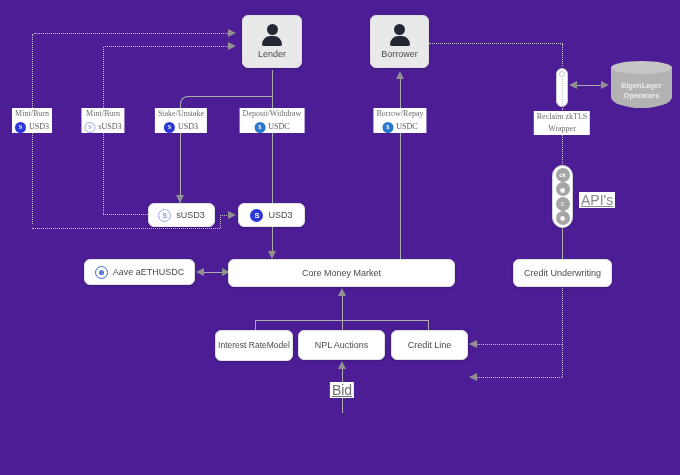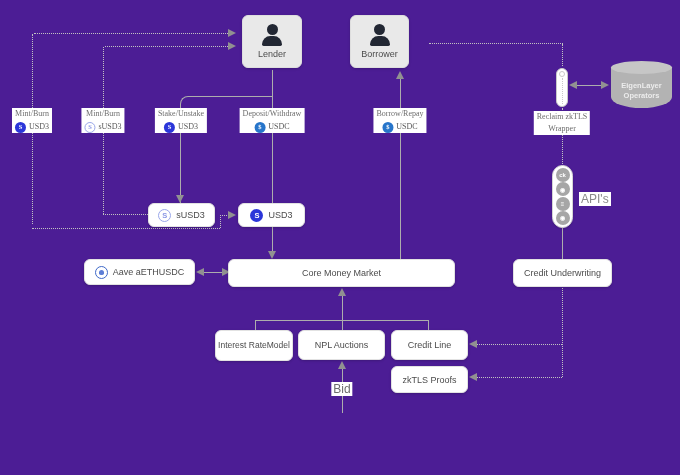--- a/index.html
+++ b/index.html
@@ -27,21 +27,21 @@
   .coin.susd3{background:#fff;border:1px solid #9aa7ea;color:#8a97e6;}
 
   .aave-icon{width:13px;height:13px;border:1.5px solid #3f69c8;border-radius:50%;box-sizing:border-box;
              display:flex;align-items:center;justify-content:center;flex:none;}
   .aave-ghost{width:5px;height:5px;background:#5d7ed6;border-radius:50% 50% 35% 35%;}
 
   
   .flow-label{position:absolute;transform:translateX(-50%);text-align:center;z-index:5;background:#fff;
               padding:0 3px;font-size:8px;color:#6e6e6e;line-height:1.5;font-family:Liberation Serif, serif;}
   .token-row{display:flex;align-items:center;justify-content:center;gap:3px;color:#595959;margin-top:1px;}
-  .small-note{position:absolute;z-index:5;background:#fff;font-size:12px;color:#8a8a8a;padding:0 2px;}
+  .small-note{position:absolute;z-index:5;background:#fff;font-size:14px;color:#8a8a8a;padding:0 2px;text-decoration:underline;}
 
   
   .ln{position:absolute;background:#adadad;z-index:1;}
   .dh{position:absolute;border-top:1px dotted #c2c2c2;height:0;z-index:1;}
   .dv{position:absolute;border-left:1px dotted #c2c2c2;width:0;z-index:1;}
   .corner{position:absolute;border-top:1px solid #adadad;border-left:1px solid #adadad;
           border-top-left-radius:8px;z-index:1;}
   .arr{position:absolute;width:0;height:0;z-index:2;border:solid transparent;}
   .arr.r{border-width:4.5px 0 4.5px 8px;border-left-color:#919191;}
   .arr.l{border-width:4.5px 8px 4.5px 0;border-right-color:#919191;}
@@ -117,21 +117,21 @@
   <div class="dh" style="left:477px;top:377px;width:85px;"></div>
   <div class="arr l" style="left:469px;top:373px;"></div>
 
   <div class="node gray actor" style="left:242px;top:15px;width:60px;height:53px;">
     <div class="person-icon">
       <div class="person-head"></div>
         <div class="person-body"></div>
     </div>
     <span>Lender</span>
   </div>
-  <div class="node gray actor" style="left:350px;top:15px;width:59px;height:53px;">
+  <div class="node gray actor" style="left:370px;top:15px;width:59px;height:53px;">
     <div class="person-icon">
       <div class="person-head"></div>
         <div class="person-body"></div>
     </div>
     <span>Borrower</span>
   </div>
 
   <div class="cyl" style="left:611px;top:61px;width:61px;height:47px;">
     <div class="cyl-body"></div>
     <div class="cyl-top"></div>
@@ -211,23 +211,20 @@
   <div class="node two-line" style="left:215px;top:330px;width:78px;height:31px;">
     <span>Interest Rate</span>
     <span>Model</span>
   </div>
   <div class="node" style="left:298px;top:330px;width:87px;height:30px;">
     <span>NPL Auctions</span>
   </div>
   <div class="node" style="left:391px;top:330px;width:77px;height:30px;">
     <span>Credit Line</span>
   </div>
-  <div class="node" style="left:391px;top:366px;width:77px;height:27px;">
-    <span>zkTLS Proofs</span>
-  </div>
 
   <div class="api-capsule" style="left:552px;top:165px;">
     <span class="api-circle">ck</span>
     <span class="api-circle">◉</span>
     <span class="api-circle">≡</span>
     <span class="api-circle">◉</span>
   </div>
   <div class="small-note" style="left:579px;top:192px;">API's</div>
   <div class="small-note" style="left:342px;top:382px;transform:translateX(-50%);color:#6e6e6e;">Bid</div>
 

